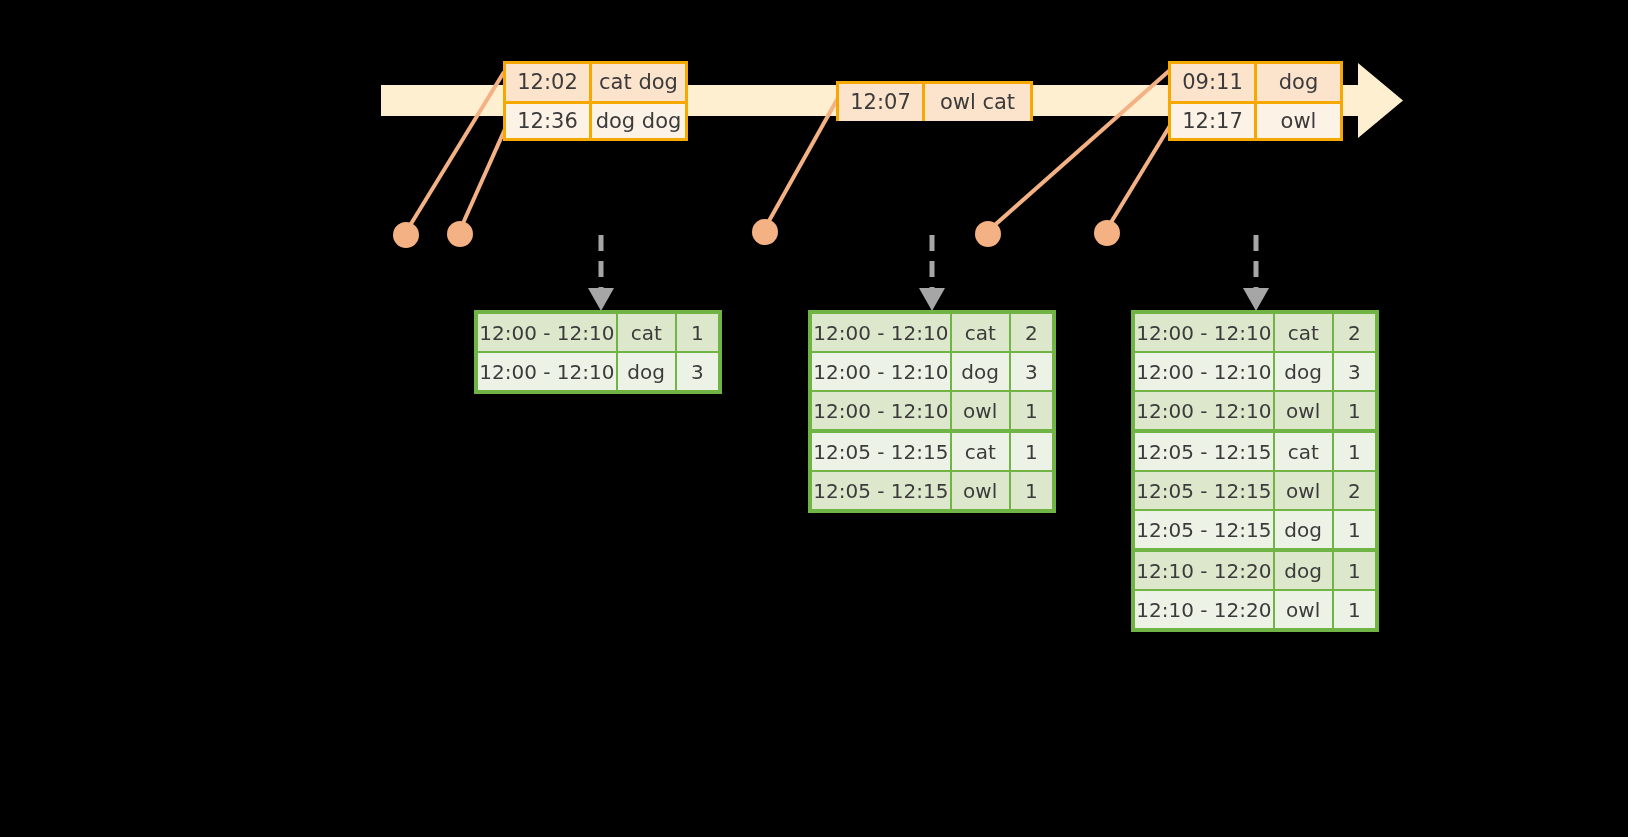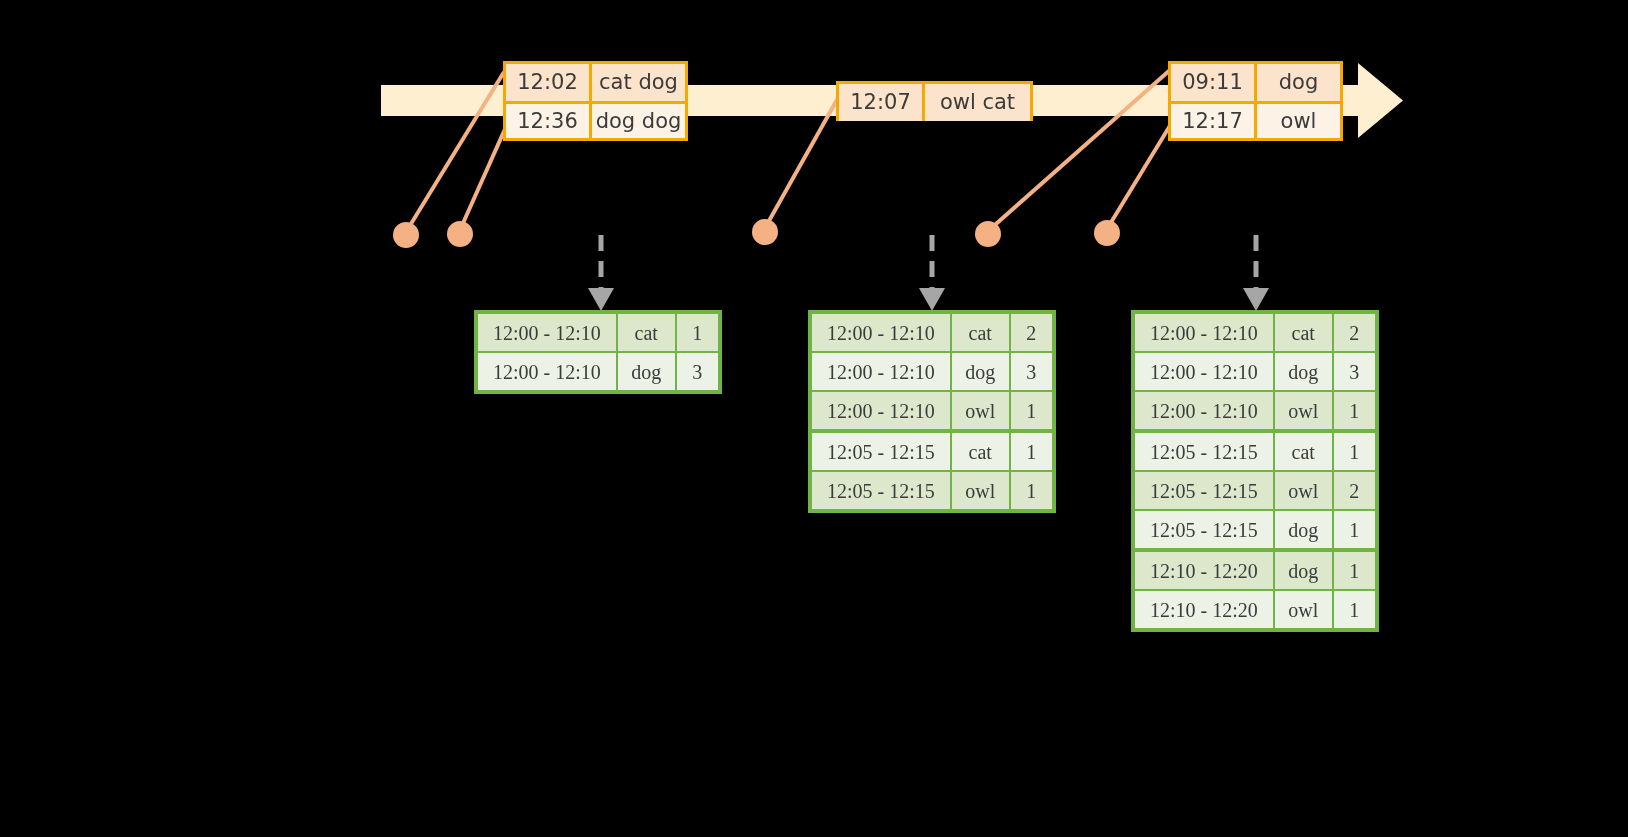--- a/index.html
+++ b/index.html
@@ -19,21 +19,21 @@
   .cell{
     display:flex;align-items:center;justify-content:center;
     color:#3b3b3b;font-size:21px;line-height:1;box-sizing:border-box;
     white-space:nowrap;
   }
   .cell.time{width:86px;border-right:3px solid #F5A800;}
   .cell.words{flex:1;}
 
   
   .res-table{position:absolute;border:4px solid #6FB444;box-sizing:border-box;background:#6FB444;}
-  .res-row{display:flex;height:37px;box-sizing:border-box;font-family:Liberation Serif, serif;}
+  .res-row{display:flex;height:37px;box-sizing:border-box;}
   .res-row + .res-row{margin-top:2px;}
   .res-row.odd  .rcell{background:#DCE7CC;}
   .res-row.even .rcell{background:#EDF2E7;}
   .rcell{
     display:flex;align-items:center;justify-content:center;
     color:#3b3b3b;font-size:20px;line-height:1;box-sizing:border-box;white-space:nowrap;
   }
   .rcell.win{margin-right:2px;}
   .rcell.key{margin-right:2px;text-align:right;}
   .grp-sep{height:4px;background:#6FB444;}

